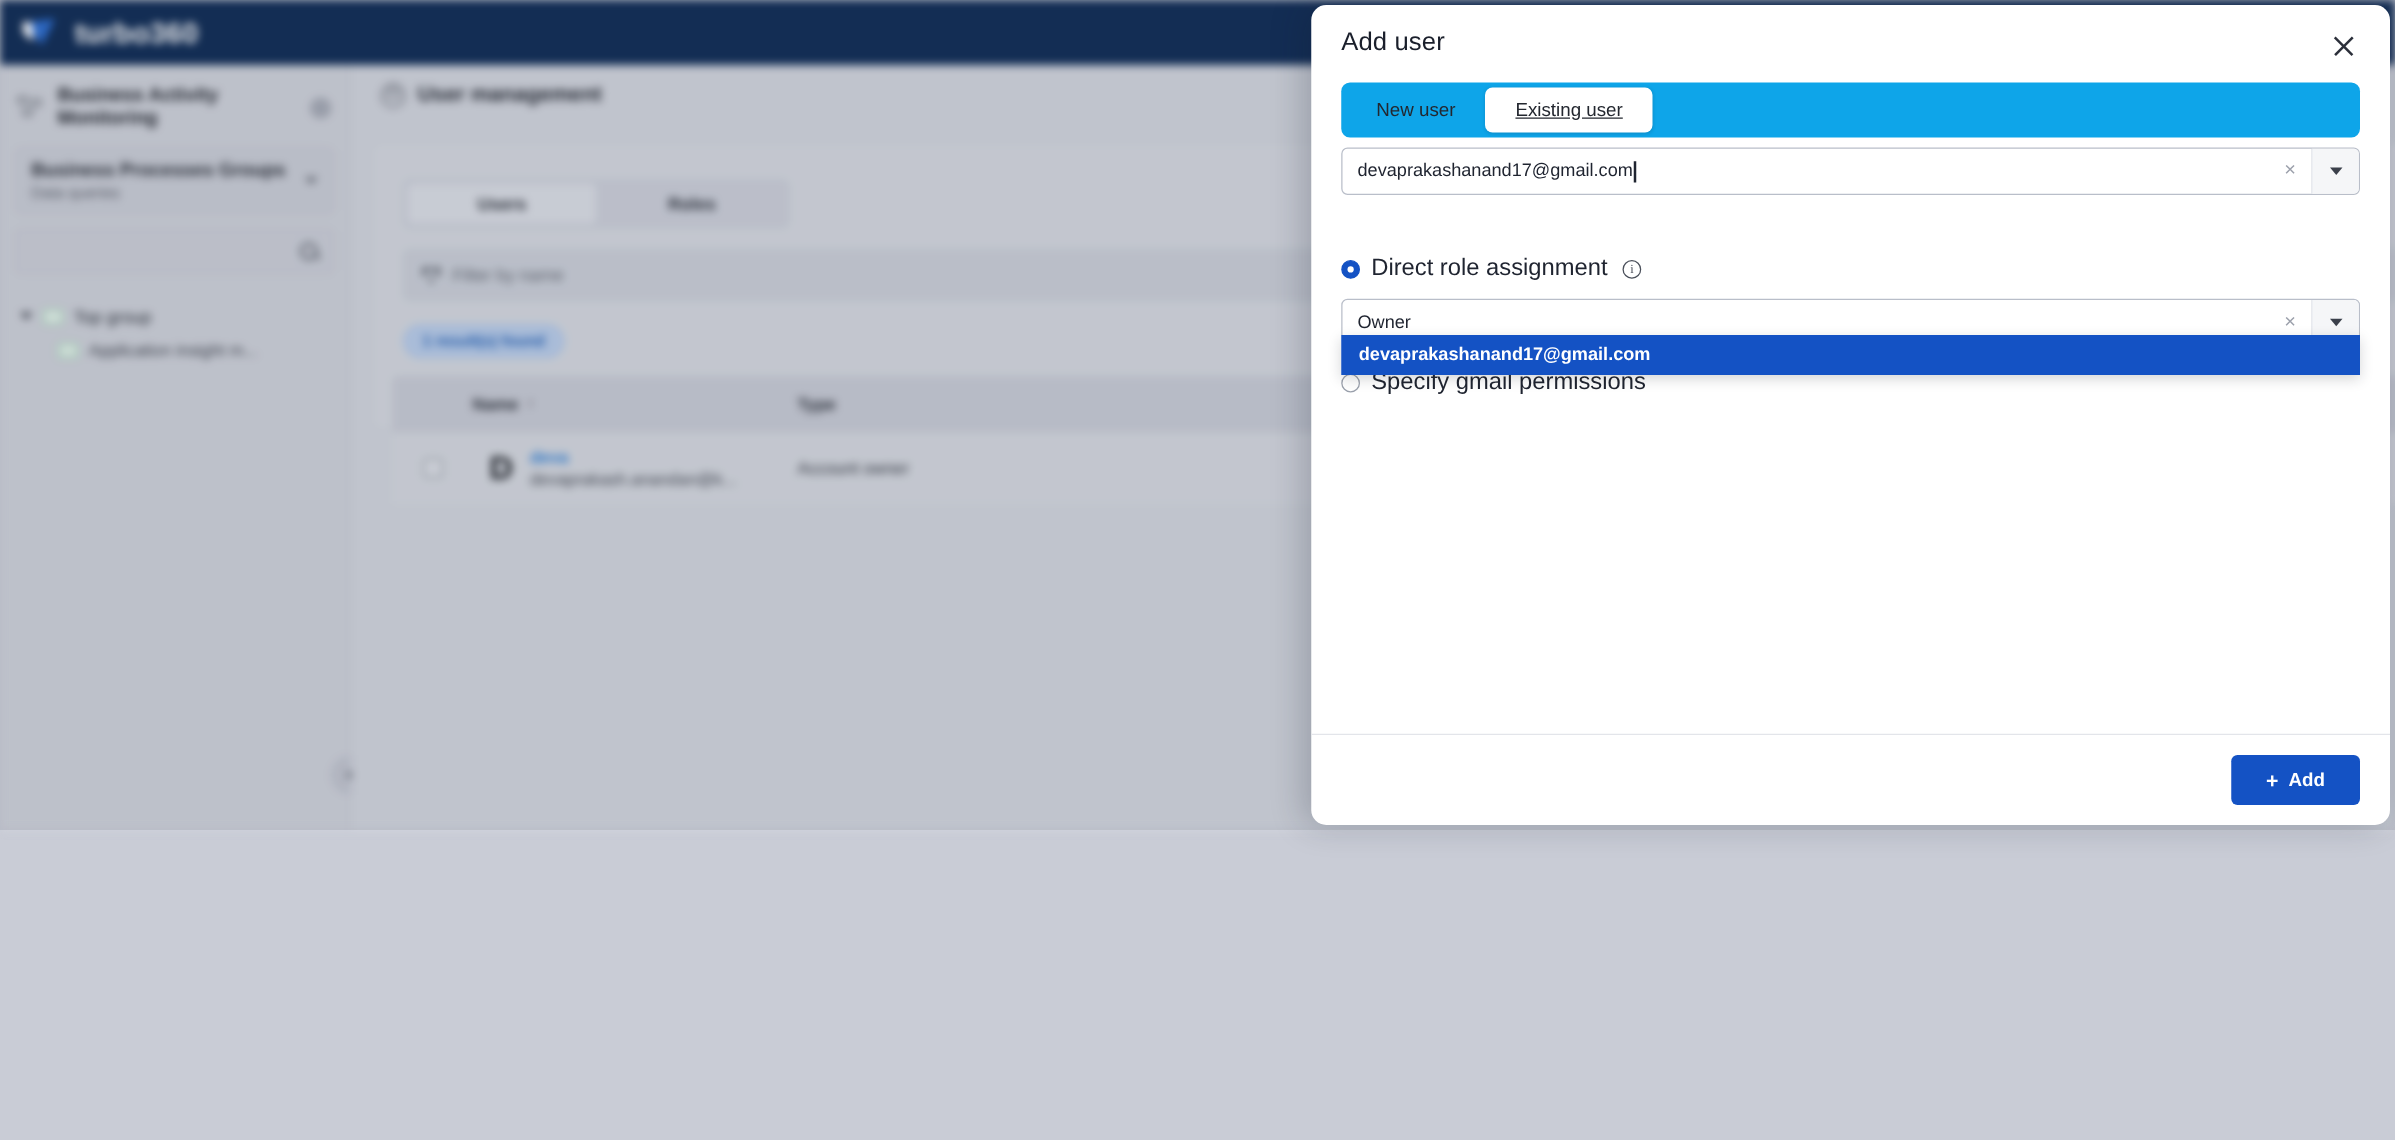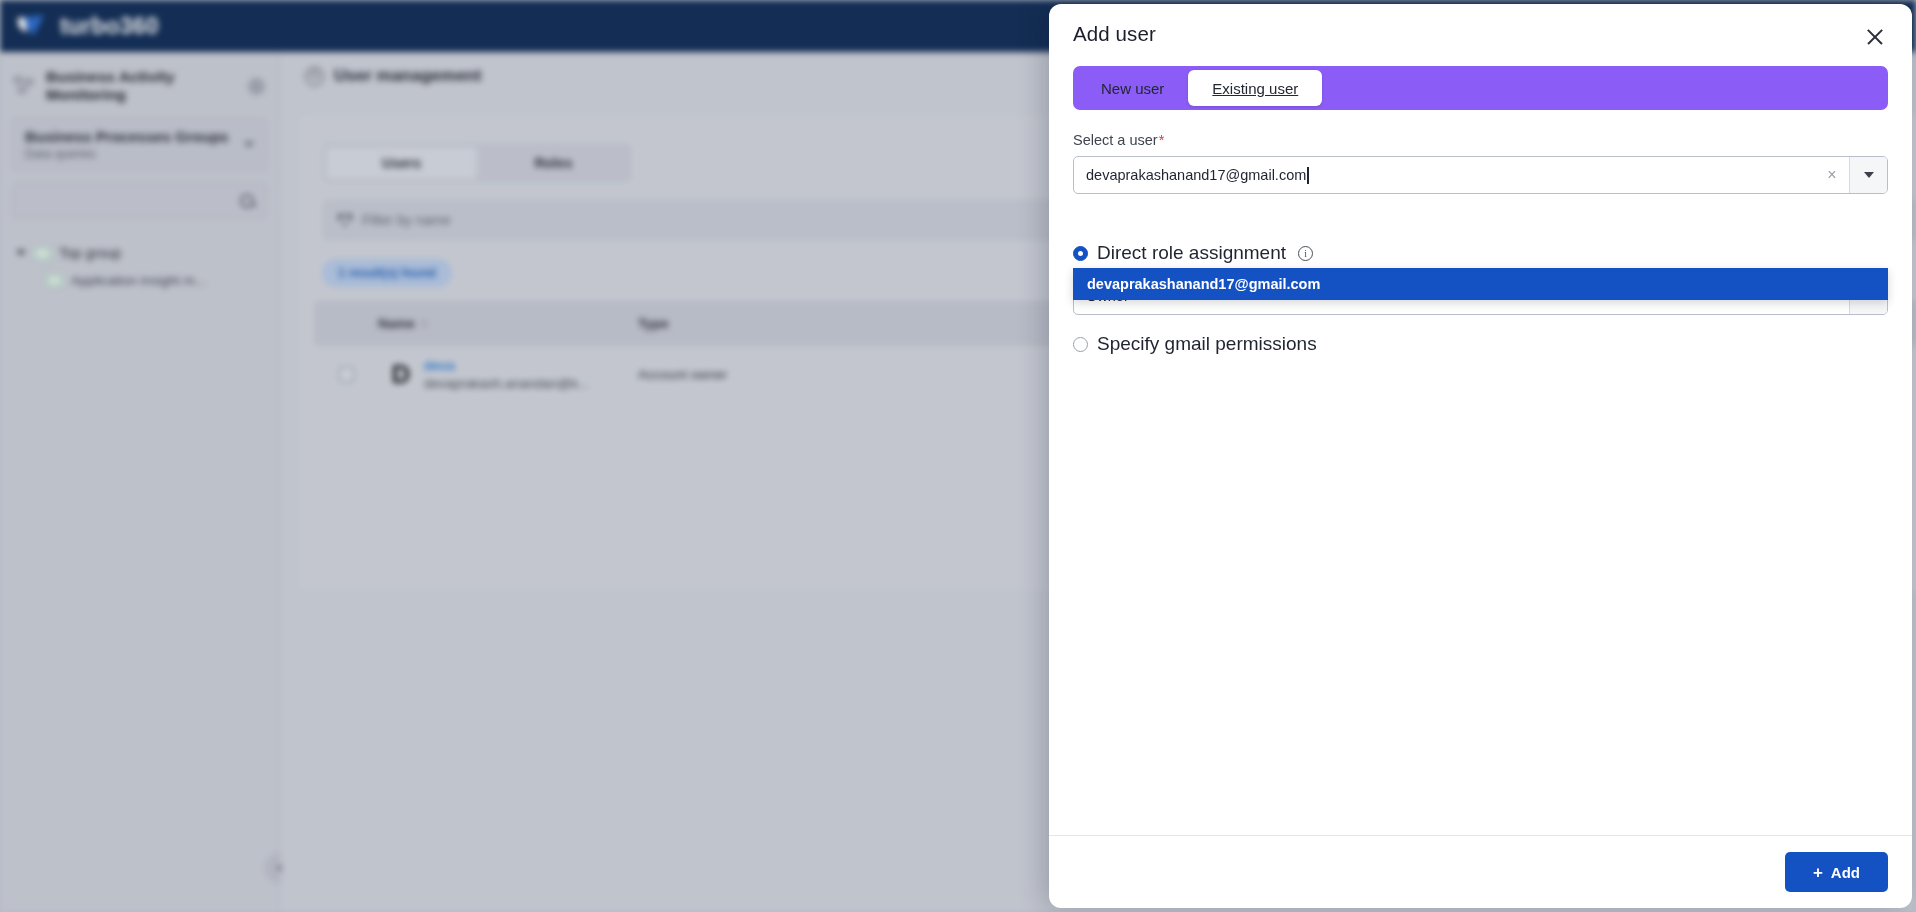--- a/index.html
+++ b/index.html
@@ -3,21 +3,21 @@
 <meta charset="utf-8">
 <style>
   * { box-sizing: border-box; margin: 0; padding: 0; }
   html, body {
     width: 1916px; height: 912px;
     overflow: hidden;
     font-family: "Liberation Sans", sans-serif;
     background: #c9ccd6;
   }
 
-  .app { position: relative; width: 1916px; height: 912px; }
+  .app { position: relative; width: 1916px; height: 664px; }
 
   
   .bg-layer {
     position: absolute; inset: 0;
     filter: blur(3.2px);
     -webkit-filter: blur(3.2px);
   }
   .bg-canvas {
     position: absolute; inset: 0;
     background: #d3d6de;
@@ -166,21 +166,21 @@
   }
   .m-close:before,.m-close:after{
     content:"";position:absolute;left:3px;top:12px;width:20px;height:1.7px;background:#2b2f3a;
   }
   .m-close:before{transform:rotate(45deg);}
   .m-close:after{transform:rotate(-45deg);}
 
   .m-body { padding: 0 24px; flex:1; position:relative; }
 
   .tabs {
-    margin-top: 16px; height: 44px; background:#8b5cf6; border-radius:7px;
+    margin-top: 16px; height: 44px; background:#0ea5e9; border-radius:7px;
     display:flex; align-items:center; padding:4px;
   }
   .tab {
     height:36px; padding: 0 24px; display:flex;align-items:center;justify-content:center;
     font-size:15px; color:#23272f; border-radius:6px; cursor:pointer;
   }
   .tab.active { background:#ffffff; box-shadow:0 1px 3px rgba(20,25,40,0.16);text-decoration:underline; }
 
   .field-label {
     margin-top:22px; font-size:14.5px; color:#3f4450;
@@ -351,23 +351,20 @@
       <div class="m-title">Add user</div>
       <div class="m-close"></div>
     </div>
 
     <div class="m-body">
       <div class="tabs">
         <div class="tab">New user</div>
         <div class="tab active">Existing user</div>
       </div>
 
-      <div class="field-label">
-        <span>Select a user</span><span class="req">*</span>
-      </div>
 
       <div class="combo">
         <div class="combo-val">
           <span>devaprakashanand17@gmail.com</span>
             <span class="caretbar"></span>
         </div>
         <div class="combo-clear">×</div>
         <div class="combo-arrow">
           <div class="chev-d"></div>
         </div>

